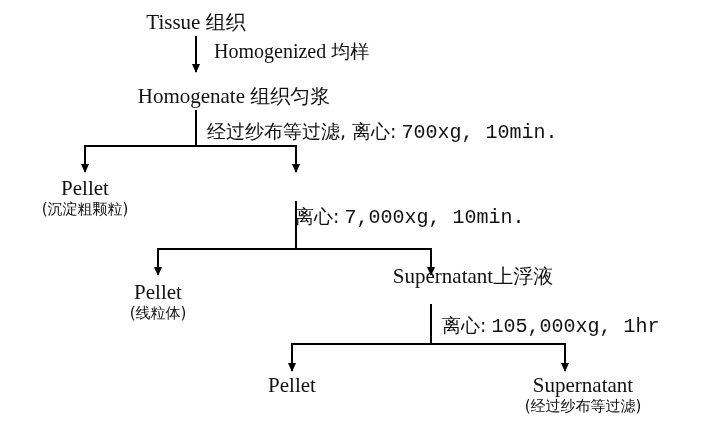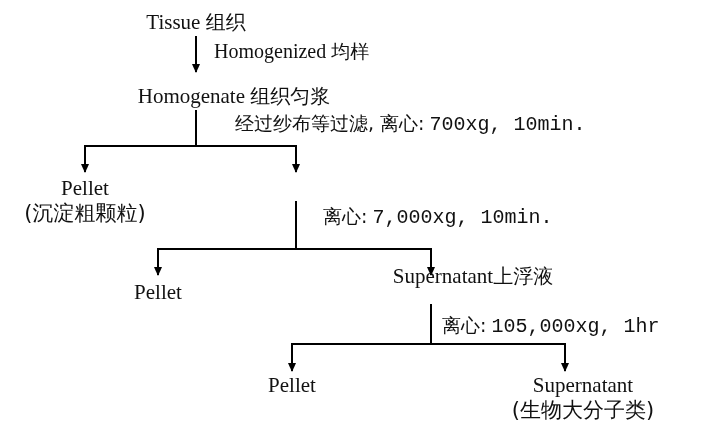--- a/index.html
+++ b/index.html
@@ -14,21 +14,21 @@
 
   .lbl{
     position:absolute;
     white-space:nowrap;
     line-height:1.18;
     color:#111111;
   }
   .mono{font-family:"Liberation Mono","DejaVu Sans Mono",monospace;}
   .t-node{font-size:21px;}
   .t-node .cn{font-family:"DejaVu Sans","Liberation Sans",sans-serif;font-size:20px;}
-  .t-sub{font-size:21px;font-family:"DejaVu Sans","Liberation Sans",sans-serif;}
+  .t-sub{font-size:15px;font-family:"DejaVu Sans","Liberation Sans",sans-serif;}
   .t-ann{font-size:20px;}
   .t-ann .cn{font-family:"DejaVu Sans","Liberation Sans",sans-serif;font-size:19px;}
 
   .ctr{transform:translateX(-50%);text-align:center;}
 
   
   .vline{position:absolute;width:1.6px;background:#000;}
   .hline{position:absolute;height:1.6px;background:#000;}
   .arrow{position:absolute;width:1.6px;background:#000;}
   .arrow::after{
@@ -55,47 +55,48 @@
     <span>Homogenate</span>
     <span class="cn">组织匀浆</span>
   </div>
 
   <div class="lbl t-ann" style="left:214px;top:40px;">
     <span>Homogenized</span>
     <span class="cn">均样</span>
   </div>
 
   <div class="vline" style="left:195px;top:110px;height:36px;"></div>
-  <div class="lbl t-ann" style="left:207px;top:112px;margin-left:28px;">
+  <div class="lbl t-ann" style="left:207px;top:120px;">
     <span class="cn">经过纱布等过滤, 离心:</span>
     <span class="mono">700xg, 10min.</span>
   </div>
 
   <div class="hline" style="left:85px;top:145px;width:211px;"></div>
   <div class="arrow" style="left:84px;top:145px;height:27px;"></div>
   <div class="arrow" style="left:295px;top:145px;height:27px;"></div>
 
   <div class="lbl t-node ctr" style="left:85px;top:176px;">
     <span>Pellet</span>
     <div class="t-sub">(沉淀粗颗粒)</div>
   </div>
 
 
   <div class="vline" style="left:295px;top:201px;height:48px;"></div>
-  <div class="lbl t-ann" style="left:323px;top:205px;">
+  <div class="lbl t-ann" style="left:295px;top:205px;">
     <span class="cn">离心:</span>
     <span class="mono">7,000xg, 10min.</span>
   </div>
 
   <div class="hline" style="left:158px;top:248px;width:273px;"></div>
   <div class="arrow" style="left:157px;top:248px;height:27px;"></div>
   <div class="arrow" style="left:430px;top:248px;height:27px;"></div>
 
   <div class="lbl t-node ctr" style="left:158px;top:280px;">
     <span>Pellet</span>
+    <div class="t-sub">(线粒体)</div>
   </div>
 
   <div class="lbl t-node ctr" style="left:473px;top:264px;">
     <span>Supernatant</span><span class="cn">上浮液</span>
   </div>
 
   <div class="vline" style="left:430px;top:304px;height:40px;"></div>
   <div class="lbl t-ann" style="left:442px;top:314px;">
     <span class="cn">离心:</span>
     <span class="mono">105,000xg, 1hr</span>
@@ -104,16 +105,16 @@
   <div class="hline" style="left:292px;top:343px;width:273px;"></div>
   <div class="arrow" style="left:291px;top:343px;height:28px;"></div>
   <div class="arrow" style="left:564px;top:343px;height:28px;"></div>
 
   <div class="lbl t-node ctr" style="left:292px;top:373px;">
     <span>Pellet</span>
   </div>
 
   <div class="lbl t-node ctr" style="left:583px;top:373px;">
     <span>Supernatant</span>
-    <div class="t-sub">(生物大分子类)</div>
+    <div class="t-sub">(经过纱布等过滤)</div>
   </div>
 
 </div>
 
 </body></html>

